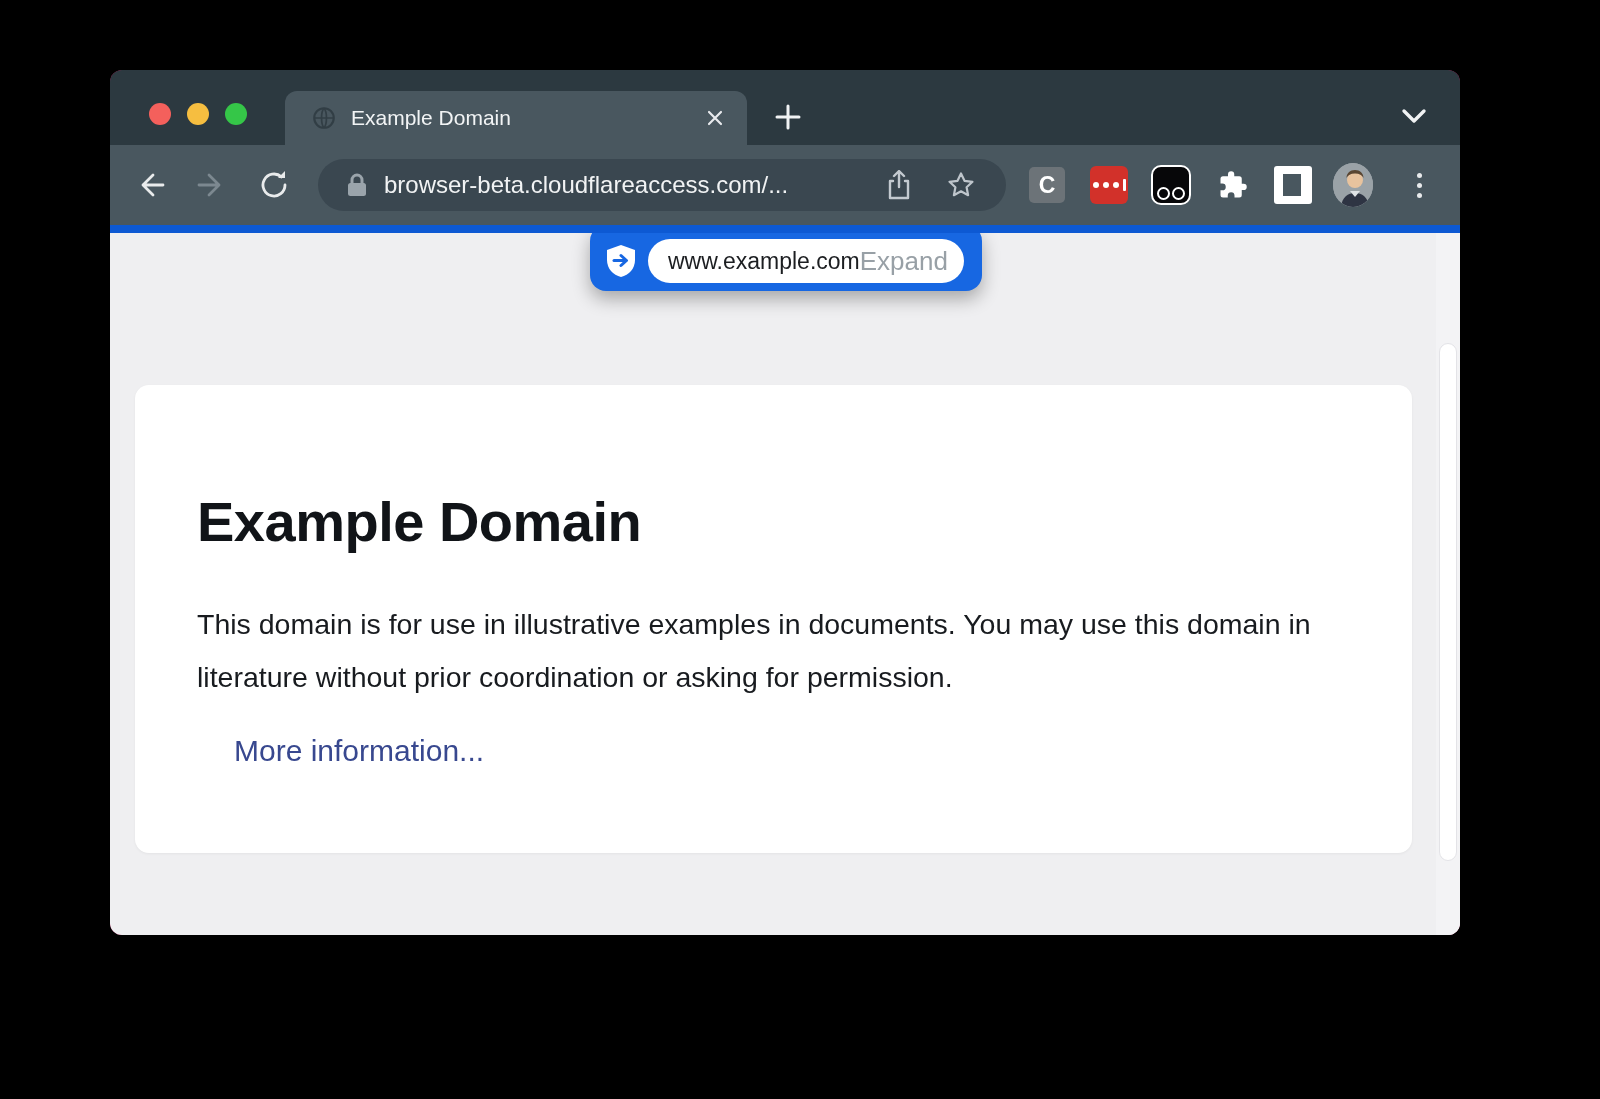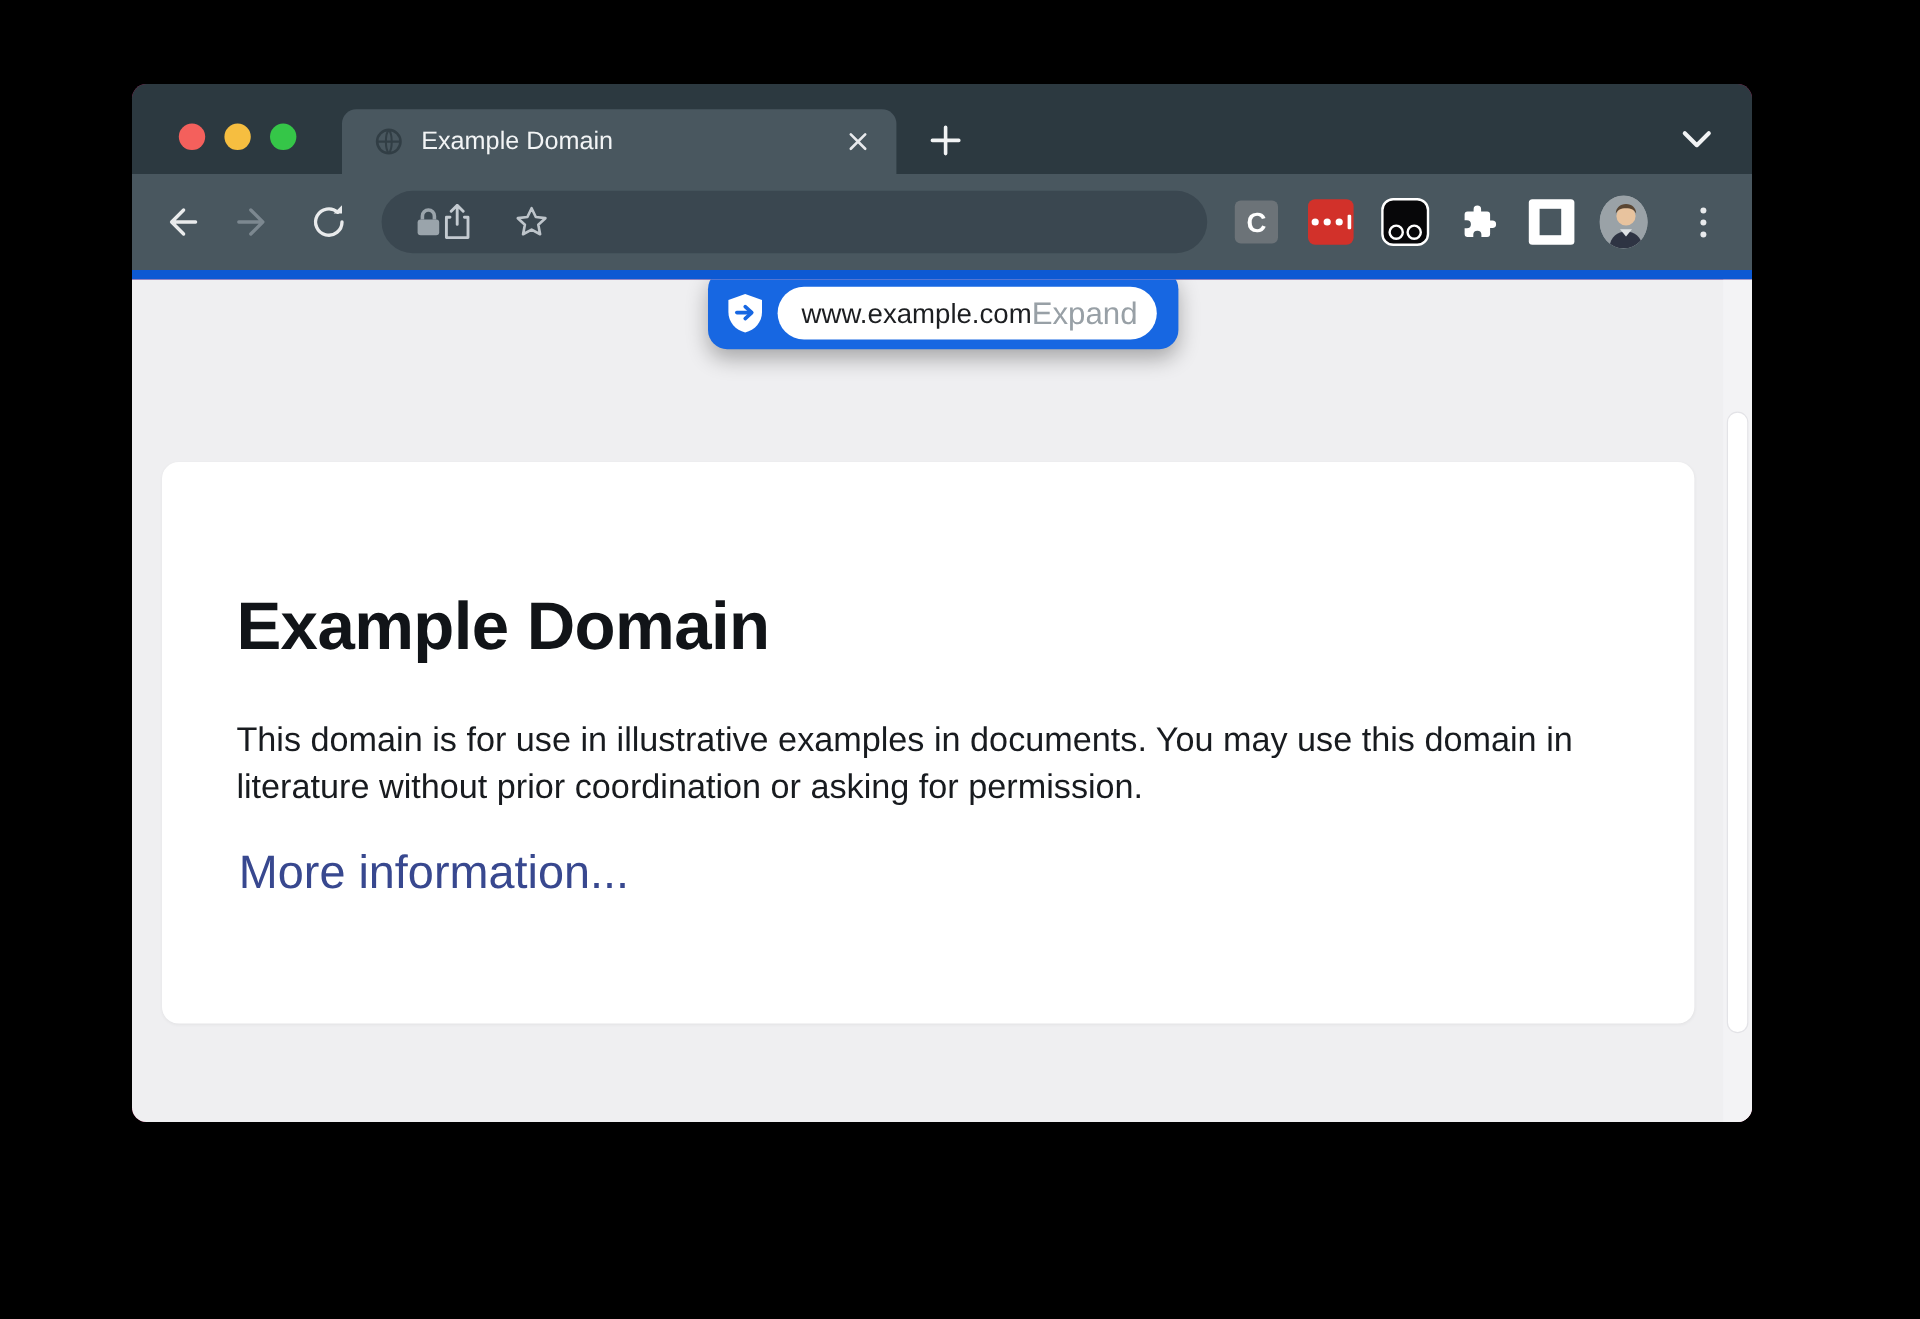--- a/index.html
+++ b/index.html
@@ -74,23 +74,23 @@
   .iso-pill .shield{ margin-left:15px; width:32px; height:34px; flex:0 0 auto; }
   .iso-inner{ margin-left:11px; height:44px; width:316px; background:#fff; border-radius:22px;
               display:flex; align-items:center; padding:0 20px; }
   .iso-domain{ font-size:23px; color:#1c1e21; white-space:nowrap; }
   .iso-expand{ margin-left:auto; font-size:26px; color:#98A0A6; white-space:nowrap; }
 
   .card{ position:absolute; left:25px; top:152px; width:1277px; height:468px;
          background:#fff; border-radius:14px; box-shadow:0 1px 3px rgba(0,0,0,.05); }
   .card h1{ margin:104px 0 0 62px; font-size:56px; font-weight:bold; color:#111418;
             letter-spacing:-.5px; }
-  .card p{ margin:44px 60px 0 62px; max-width:1155px; font-size:28.5px; line-height:39px;
+  .card p{ margin:44px 60px 0 62px; max-width:1155px; font-size:28.5px; line-height:53px;
            color:#181b1f; }
-  .card a{ display:inline-block; margin:30px 0 0 64px; font-size:39px; color:#38488f;
+  .card a{ display:inline-block; margin:30px 0 0 99px; font-size:30px; color:#38488f;
            text-decoration:none; cursor:pointer; }
 
   .scroll-track{ position:absolute; right:0; top:0; width:24px; height:702px; background:#f3f3f5; }
   .scroll-thumb{ position:absolute; right:3px; top:110px; width:18px; height:518px;
                  background:#fff; border:1px solid #e3e3e7; border-radius:9px; }
 </style>
 </head>
 <body>
 
 <div class="browser-window">
@@ -130,20 +130,21 @@
     <svg class="nav-btn nav-reload" viewBox="0 0 36 36">
       <path d="M29 18a11 11 0 1 1-3.6-8.1" fill="none" stroke="#E9EBEC" stroke-width="2.8" stroke-linecap="round"></path>
       <path d="M29 4v7h-7z" fill="#E9EBEC"></path>
     </svg>
 
     <div class="omnibox">
       <svg class="lock" viewBox="0 0 22 26">
         <rect x="2" y="11" width="18" height="13" rx="2.5" fill="#9AA4AB"></rect>
         <path d="M6 11V8a5 5 0 0 1 10 0v3" fill="none" stroke="#9AA4AB" stroke-width="3"></path>
       </svg>
+      <span class="url">browser-beta.cloudflareaccess.com/...</span>
       <svg class="share" viewBox="0 0 26 30">
         <path d="M13 2v15M8 6l5-5 5 5" fill="none" stroke="#C3CAD0" stroke-width="2.4" stroke-linecap="round" stroke-linejoin="round"></path>
         <path d="M7 11H4v17h18V11h-3" fill="none" stroke="#C3CAD0" stroke-width="2.4" stroke-linecap="round" stroke-linejoin="round"></path>
       </svg>
       <svg class="star" viewBox="0 0 30 30">
         <path d="M15 3.5l3.5 7.3 8 1-5.9 5.5 1.5 7.9L15 21.3l-7.1 3.9 1.5-7.9-5.9-5.5 8-1z" fill="none" stroke="#BEC5CB" stroke-width="2.2" stroke-linejoin="round"></path>
       </svg>
     </div>
 
     <div class="ext ext-c">

